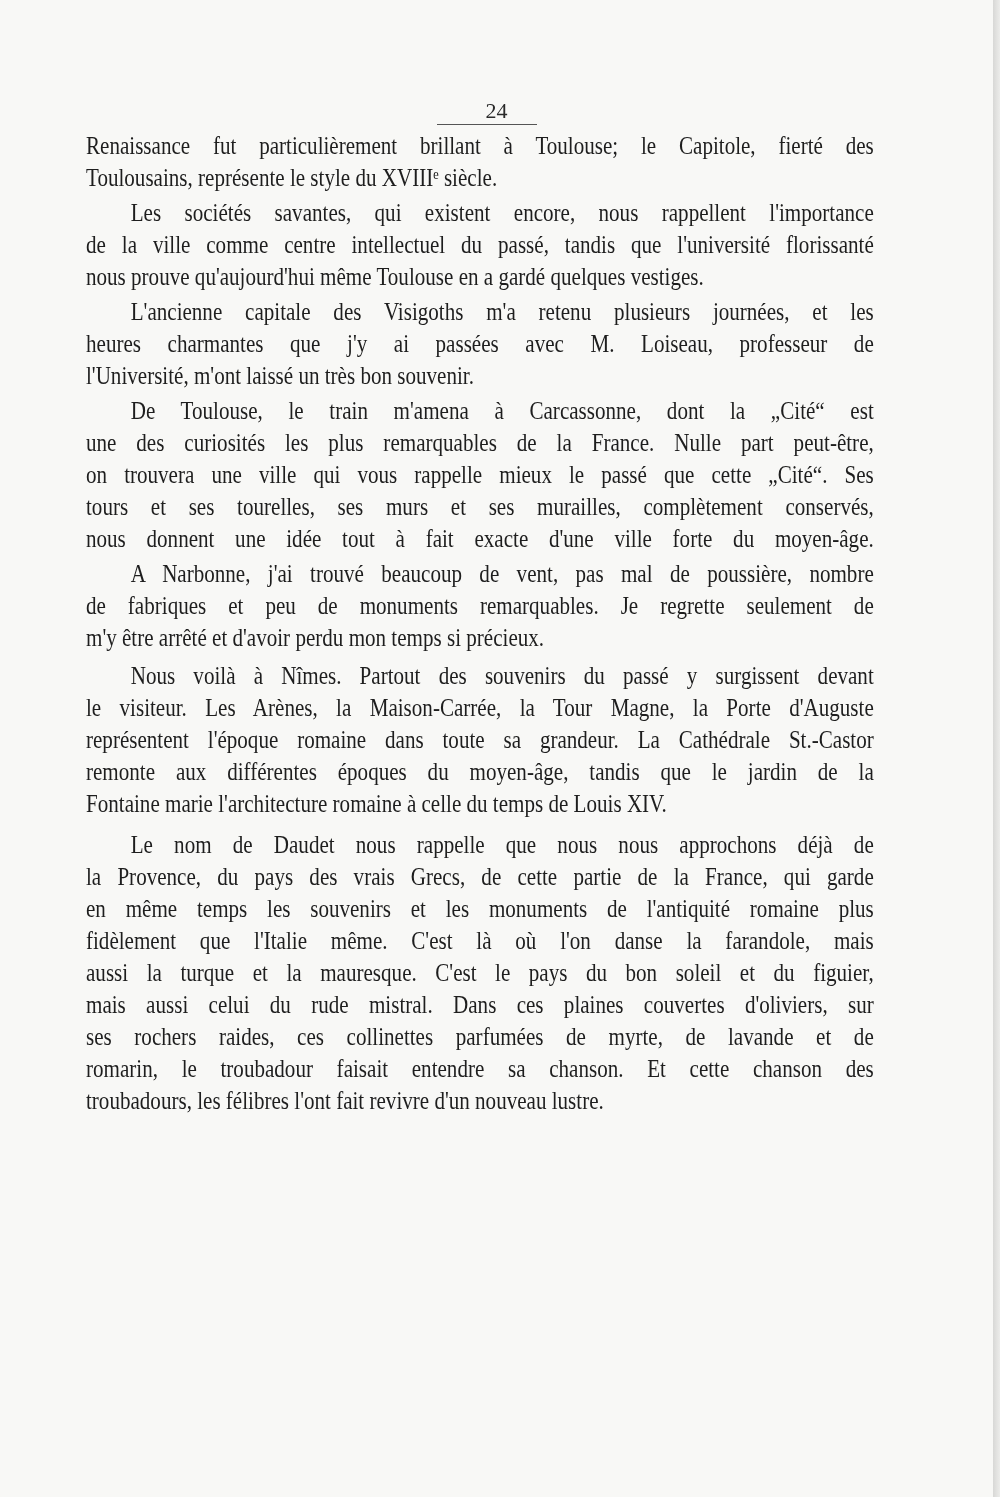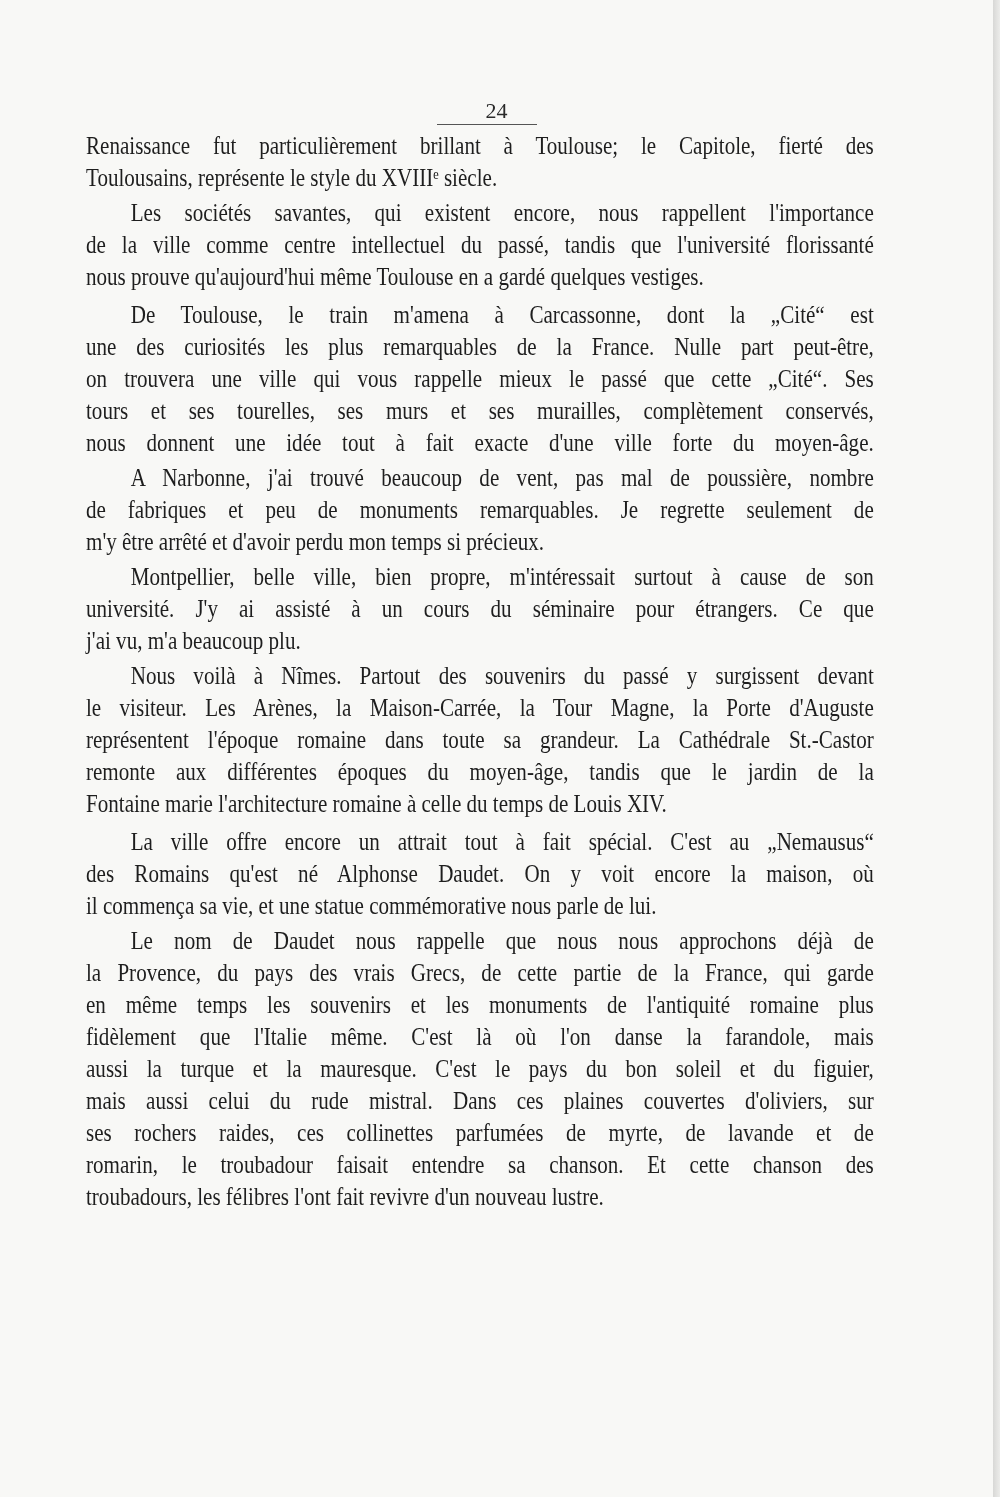--- a/index.html
+++ b/index.html
@@ -91,61 +91,56 @@
     </div>
     <div class="para-gap"></div>
 
     <div class="paragraph">
       <div class="line indent">Les sociétés savantes, qui existent encore, nous rappellent l'importance</div>
       <div class="line">de la ville comme centre intellectuel du passé, tandis que l'université florissanté</div>
       <div class="line last">nous prouve qu'aujourd'hui même Toulouse en a gardé quelques vestiges.</div>
     </div>
     <div class="para-gap"></div>
 
+    <div class="paragraph">
+      <div class="line indent">L'ancienne capitale des Visigoths m'a retenu plusieurs journées, et les</div>
+      <div class="line">heures charmantes que j'y ai passées avec M. Loiseau, professeur de</div>
+      <div class="line last">l'Université, m'ont laissé un très bon souvenir.</div>
+    </div>
     <div class="para-gap"></div>
 
     <div class="paragraph">
       <div class="line indent">De Toulouse, le train m'amena à Carcassonne, dont la „Cité“ est</div>
       <div class="line">une des curiosités les plus remarquables de la France. Nulle part peut-être,</div>
       <div class="line">on trouvera une ville qui vous rappelle mieux le passé que cette „Cité“. Ses</div>
       <div class="line">tours et ses tourelles, ses murs et ses murailles, complètement conservés,</div>
       <div class="line">nous donnent une idée tout à fait exacte d'une ville forte du moyen-âge.</div>
     </div>
     <div class="para-gap"></div>
 
     <div class="paragraph">
       <div class="line indent">A Narbonne, j'ai trouvé beaucoup de vent, pas mal de poussière, nombre</div>
       <div class="line">de fabriques et peu de monuments remarquables. Je regrette seulement de</div>
       <div class="line last">m'y être arrêté et d'avoir perdu mon temps si précieux.</div>
     </div>
     <div class="para-gap"></div>
 
-    <div class="paragraph">
-      <div class="line indent">Montpellier, belle ville, bien propre, m'intéressait surtout à cause de son</div>
-      <div class="line">université. J'y ai assisté à un cours du séminaire pour étrangers. Ce que</div>
-      <div class="line last">j'ai vu, m'a beaucoup plu.</div>
-    </div>
     <div class="para-gap"></div>
 
     <div class="paragraph">
       <div class="line indent">Nous voilà à Nîmes. Partout des souvenirs du passé y surgissent devant</div>
       <div class="line">le visiteur. Les Arènes, la Maison-Carrée, la Tour Magne, la Porte d'Auguste</div>
       <div class="line">représentent l'époque romaine dans toute sa grandeur. La Cathédrale St.-Castor</div>
       <div class="line">remonte aux différentes époques du moyen-âge, tandis que le jardin de la</div>
       <div class="line last">Fontaine marie l'architecture romaine à celle du temps de Louis XIV.</div>
     </div>
     <div class="para-gap"></div>
 
     <div class="para-gap"></div>
 
-    <div class="paragraph">
-      <div class="line indent">La ville offre encore un attrait tout à fait spécial. C'est au „Nemausus“</div>
-      <div class="line">des Romains qu'est né Alphonse Daudet. On y voit encore la maison, où</div>
-      <div class="line last">il commença sa vie, et une statue commémorative nous parle de lui.</div>
-    </div>
     <div class="para-gap"></div>
 
     <div class="paragraph">
       <div class="line indent">Le nom de Daudet nous rappelle que nous nous approchons déjà de</div>
       <div class="line">la Provence, du pays des vrais Grecs, de cette partie de la France, qui garde</div>
       <div class="line">en même temps les souvenirs et les monuments de l'antiquité romaine plus</div>
       <div class="line">fidèlement que l'Italie même. C'est là où l'on danse la farandole, mais</div>
       <div class="line">aussi la turque et la mauresque. C'est le pays du bon soleil et du figuier,</div>
       <div class="line">mais aussi celui du rude mistral. Dans ces plaines couvertes d'oliviers, sur</div>
       <div class="line">ses rochers raides, ces collinettes parfumées de myrte, de lavande et de</div>

